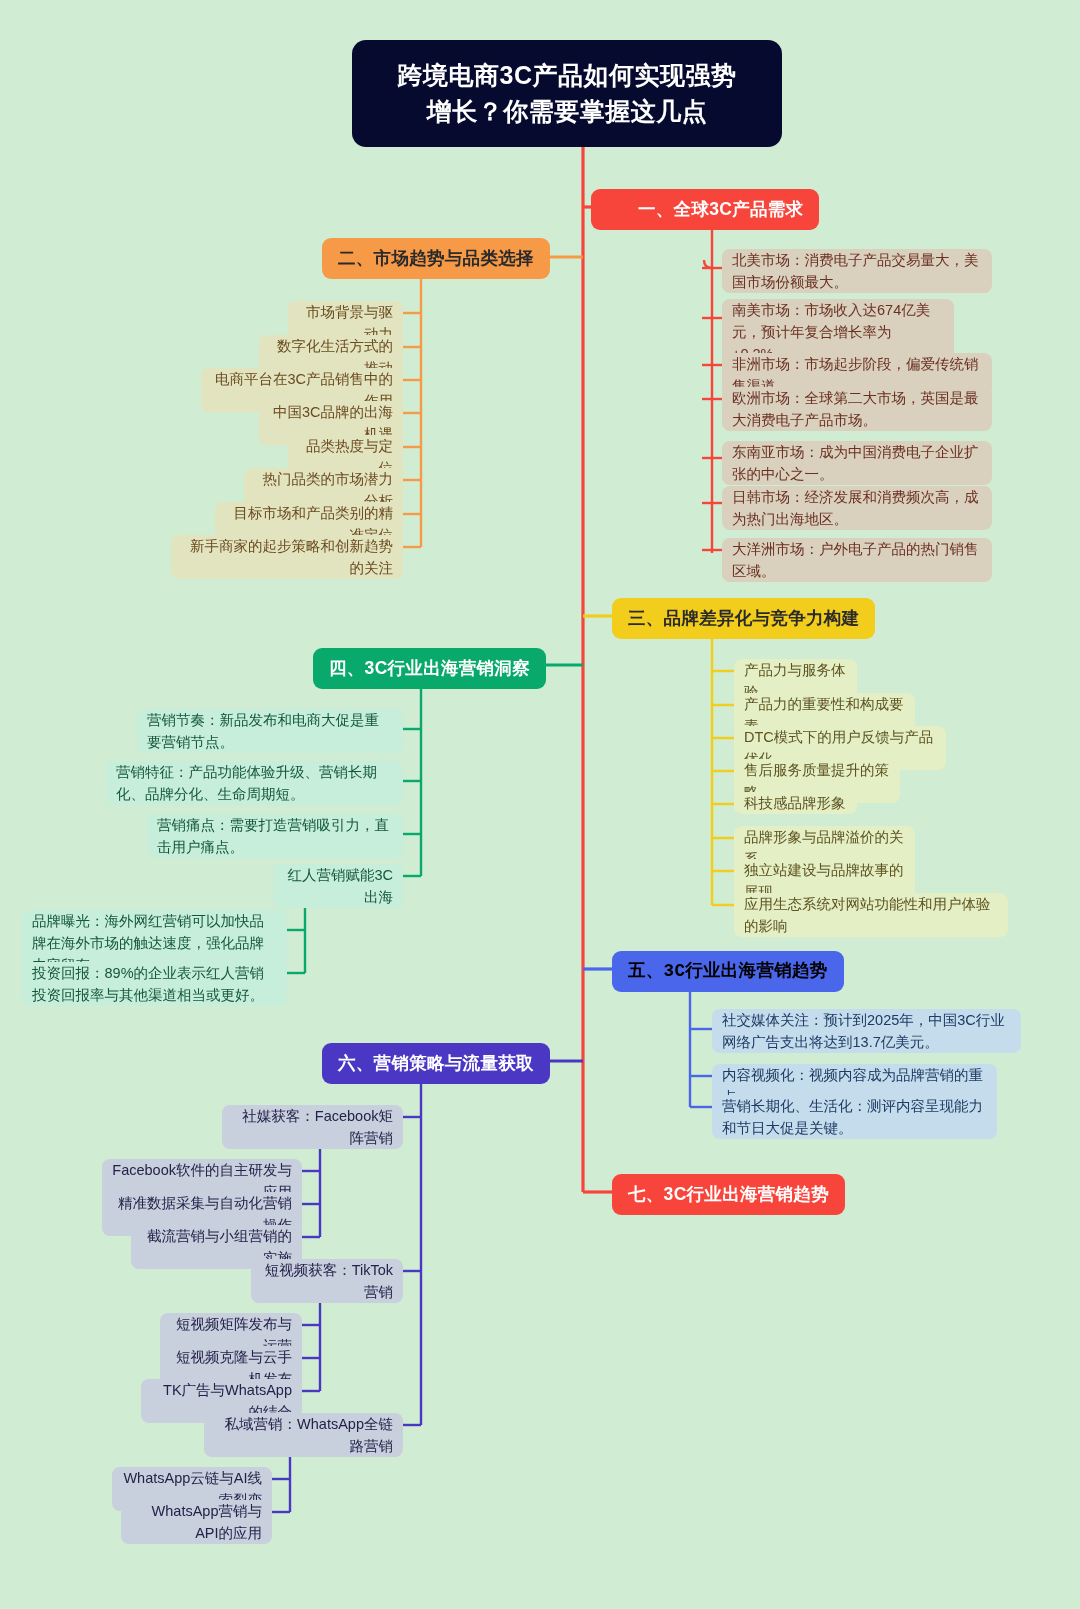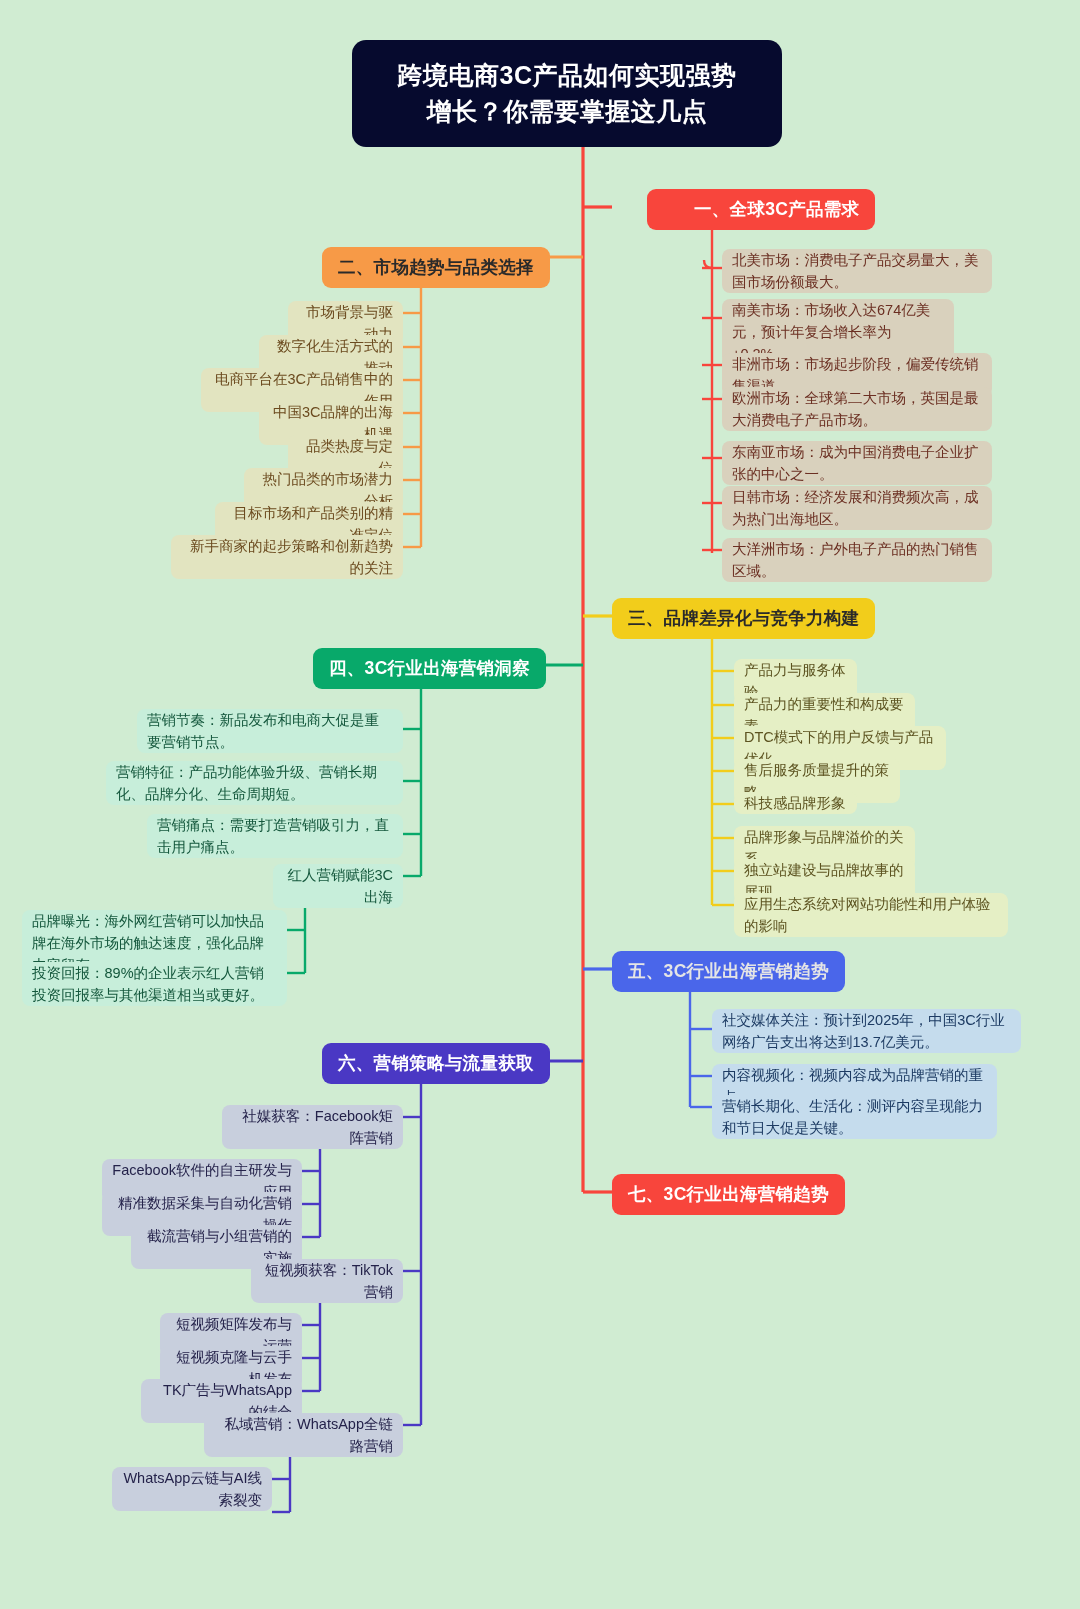--- a/index.html
+++ b/index.html
@@ -25,21 +25,21 @@
   
   .topic{
     color:#ffffff;font-size:17.5px;font-weight:bold;
     padding:10px 16px;border-radius:9px;white-space:nowrap;
     line-height:1.2;letter-spacing:.3px;
   }
   .topic.t-red{background:#f8453c;}
   .topic.t-orange{background:#f79a47;color:#2a2a2a;}
   .topic.t-yellow{background:#f2cd1b;color:#2a2a2a;}
   .topic.t-green{background:#08a96a;color:#ffffff;}
-  .topic.t-blue{background:#4a66ea;color:#e5e5e5;}
+  .topic.t-blue{background:#4a66ea;color:#000000;font-family:Liberation Mono, monospace;}
   .topic.t-purple{background:#4a38c4;color:#ffffff;}
 
   
   .leaf{
     font-size:14.5px;line-height:1.52;padding:0 10px;border-radius:8px;
     box-sizing:border-box;
   }
   .leaf.l-red{background:#d9d1bd;color:#6b2f22;}
   .leaf.l-orange{background:#e2e4c0;color:#6b4a1e;}
   .leaf.l-yellow{background:#e5efc5;color:#5c5320;}
@@ -151,30 +151,30 @@
 
     <path d="M290,1446 L290,1512" stroke="#4a38c4" stroke-width="2.4" fill="none"></path>
     <g stroke="#4a38c4" stroke-width="2.4" fill="none">
       <path d="M290,1479 h-18"></path>
         <path d="M290,1512 h-18"></path>
     </g>
   </svg>
 
   <div class="node root" style="left:352px;top:40px;width:430px;">跨境电商3C产品如何实现强势增长？你需要掌握这几点</div>
 
-  <div class="node topic t-red" style="left:647px;top:189px;padding-left:47px;">一、全球3C产品需求</div>
+  <div class="node topic t-red" style="left:591px;top:189px;padding-left:47px;">一、全球3C产品需求</div>
   <div class="node leaf l-red ta-l" style="left:722px;top:249px;width:270px;">北美市场：消费电子产品交易量大，美国市场份额最大。</div>
   <div class="node leaf l-red ta-l" style="left:722px;top:299px;width:232px;">南美市场：市场收入达674亿美元，预计年复合增长率为+0.2%。</div>
   <div class="node leaf l-red ta-l" style="left:722px;top:353px;width:270px;">非洲市场：市场起步阶段，偏爱传统销售渠道。</div>
   <div class="node leaf l-red ta-l" style="left:722px;top:387px;width:270px;">欧洲市场：全球第二大市场，英国是最大消费电子产品市场。</div>
   <div class="node leaf l-red ta-l" style="left:722px;top:441px;width:270px;">东南亚市场：成为中国消费电子企业扩张的中心之一。</div>
   <div class="node leaf l-red ta-l" style="left:722px;top:486px;width:270px;">日韩市场：经济发展和消费频次高，成为热门出海地区。</div>
   <div class="node leaf l-red ta-l" style="left:722px;top:538px;width:270px;">大洋洲市场：户外电子产品的热门销售区域。</div>
 
-  <div class="node topic t-orange" style="left:322px;top:247px;">二、市场趋势与品类选择</div>
+  <div class="node topic t-orange" style="left:322px;top:238px;">二、市场趋势与品类选择</div>
   <div class="node leaf l-orange ta-r" style="left:288px;top:301px;width:115px;">市场背景与驱动力</div>
   <div class="node leaf l-orange ta-r" style="left:259px;top:335px;width:144px;">数字化生活方式的推动</div>
   <div class="node leaf l-orange ta-r" style="left:201px;top:368px;width:202px;">电商平台在3C产品销售中的作用</div>
   <div class="node leaf l-orange ta-r" style="left:259px;top:401px;width:144px;">中国3C品牌的出海机遇</div>
   <div class="node leaf l-orange ta-r" style="left:288px;top:435px;width:115px;">品类热度与定位</div>
   <div class="node leaf l-orange ta-r" style="left:244px;top:468px;width:159px;">热门品类的市场潜力分析</div>
   <div class="node leaf l-orange ta-r" style="left:215px;top:502px;width:188px;">目标市场和产品类别的精准定位</div>
   <div class="node leaf l-orange ta-r" style="left:171px;top:535px;width:232px;">新手商家的起步策略和创新趋势的关注</div>
 
   <div class="node topic t-yellow" style="left:612px;top:598px;">三、品牌差异化与竞争力构建</div>
@@ -204,16 +204,17 @@
   <div class="node leaf l-purple ta-r" style="left:222px;top:1105px;width:181px;text-align:right;">社媒获客：Facebook矩阵营销</div>
   <div class="node leaf l-purple ta-r" style="left:102px;top:1159px;width:200px;">Facebook软件的自主研发与应用</div>
   <div class="node leaf l-purple ta-r" style="left:102px;top:1192px;width:200px;">精准数据采集与自动化营销操作</div>
   <div class="node leaf l-purple ta-r" style="left:131px;top:1225px;width:171px;">截流营销与小组营销的实施</div>
   <div class="node leaf l-purple ta-r" style="left:251px;top:1259px;width:152px;">短视频获客：TikTok营销</div>
   <div class="node leaf l-purple ta-r" style="left:160px;top:1313px;width:142px;">短视频矩阵发布与运营</div>
   <div class="node leaf l-purple ta-r" style="left:160px;top:1346px;width:142px;">短视频克隆与云手机发布</div>
   <div class="node leaf l-purple ta-r" style="left:141px;top:1379px;width:161px;">TK广告与WhatsApp的结合</div>
   <div class="node leaf l-purple ta-r" style="left:204px;top:1413px;width:199px;">私域营销：WhatsApp全链路营销</div>
   <div class="node leaf l-purple ta-r" style="left:112px;top:1467px;width:160px;">WhatsApp云链与AI线索裂变</div>
+  <div class="node leaf l-purple ta-r" style="left:121px;top:1500px;width:151px;">WhatsApp营销与API的应用</div>
 
   <div class="node topic t-red" style="left:612px;top:1174px;">七、3C行业出海营销趋势</div>
 
 </div>
 
 </body></html>

